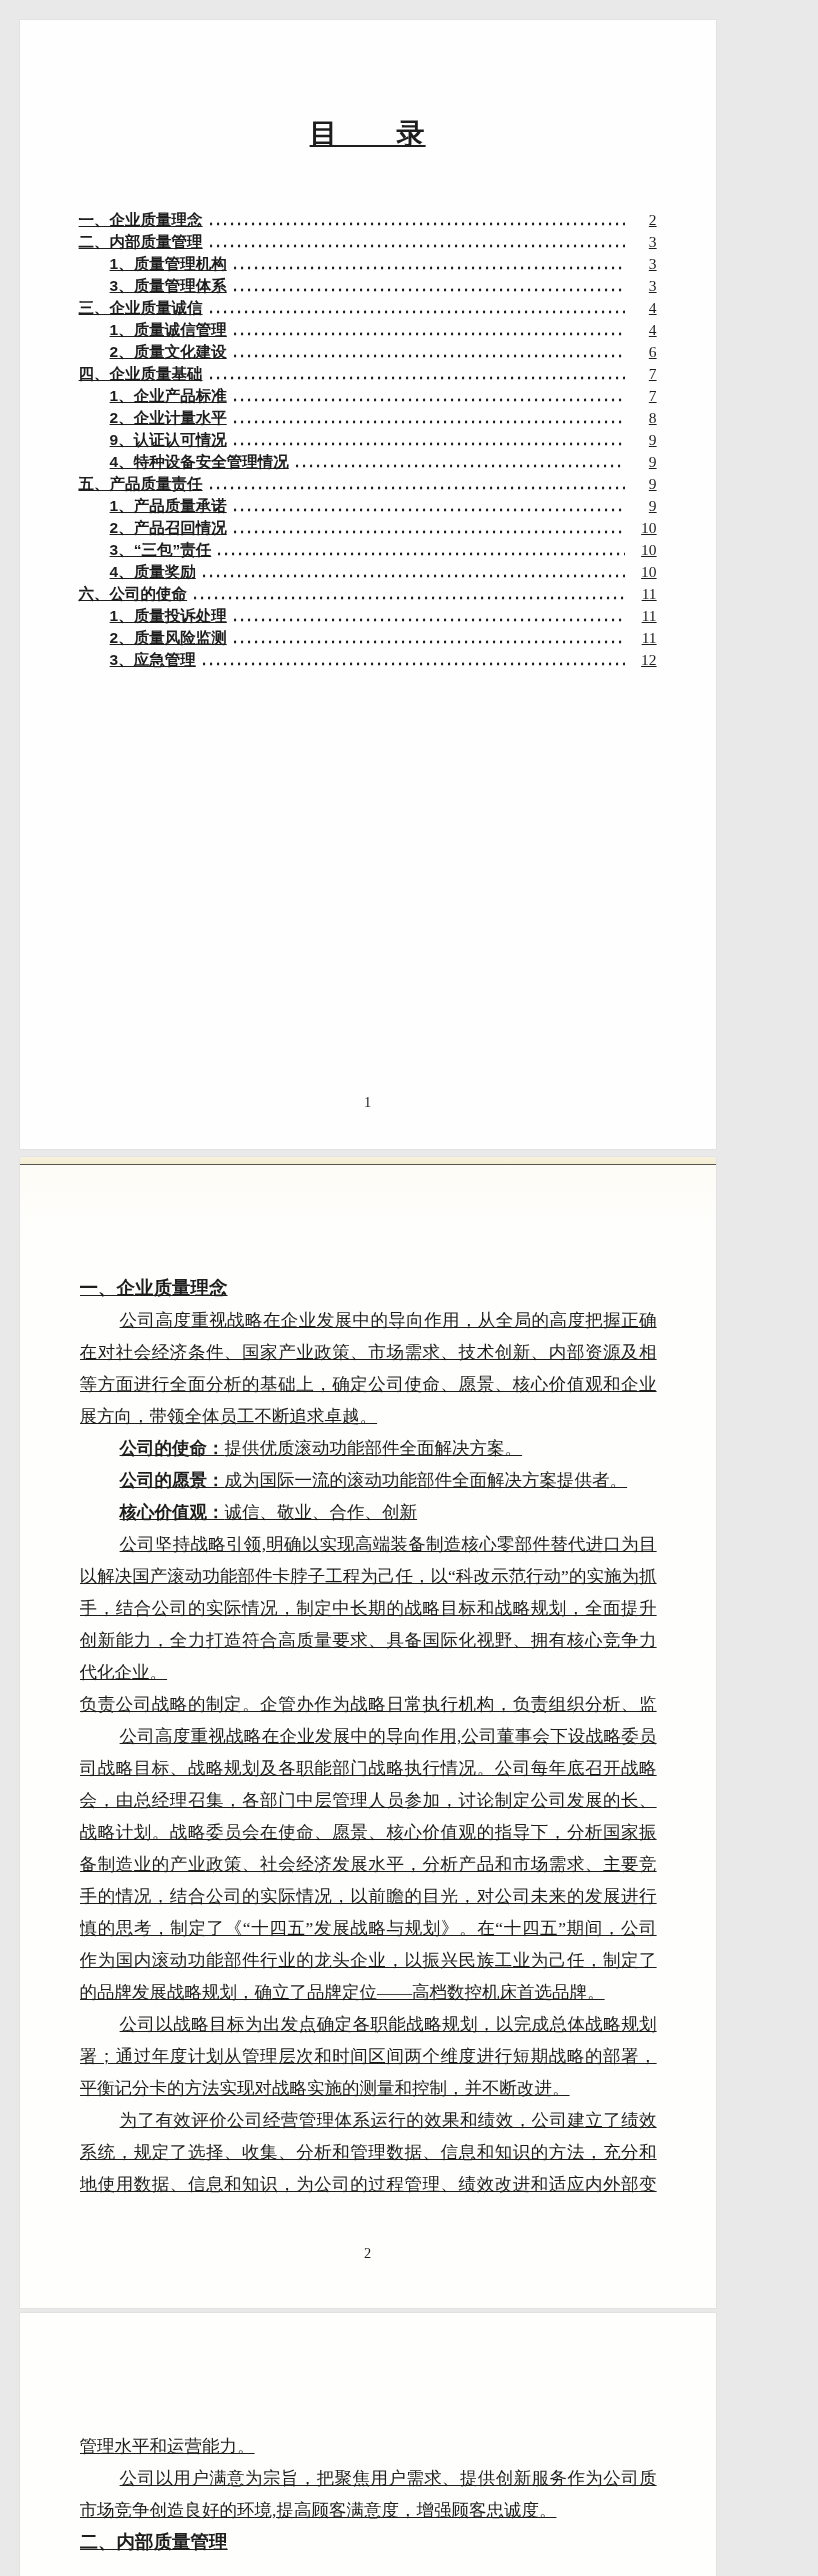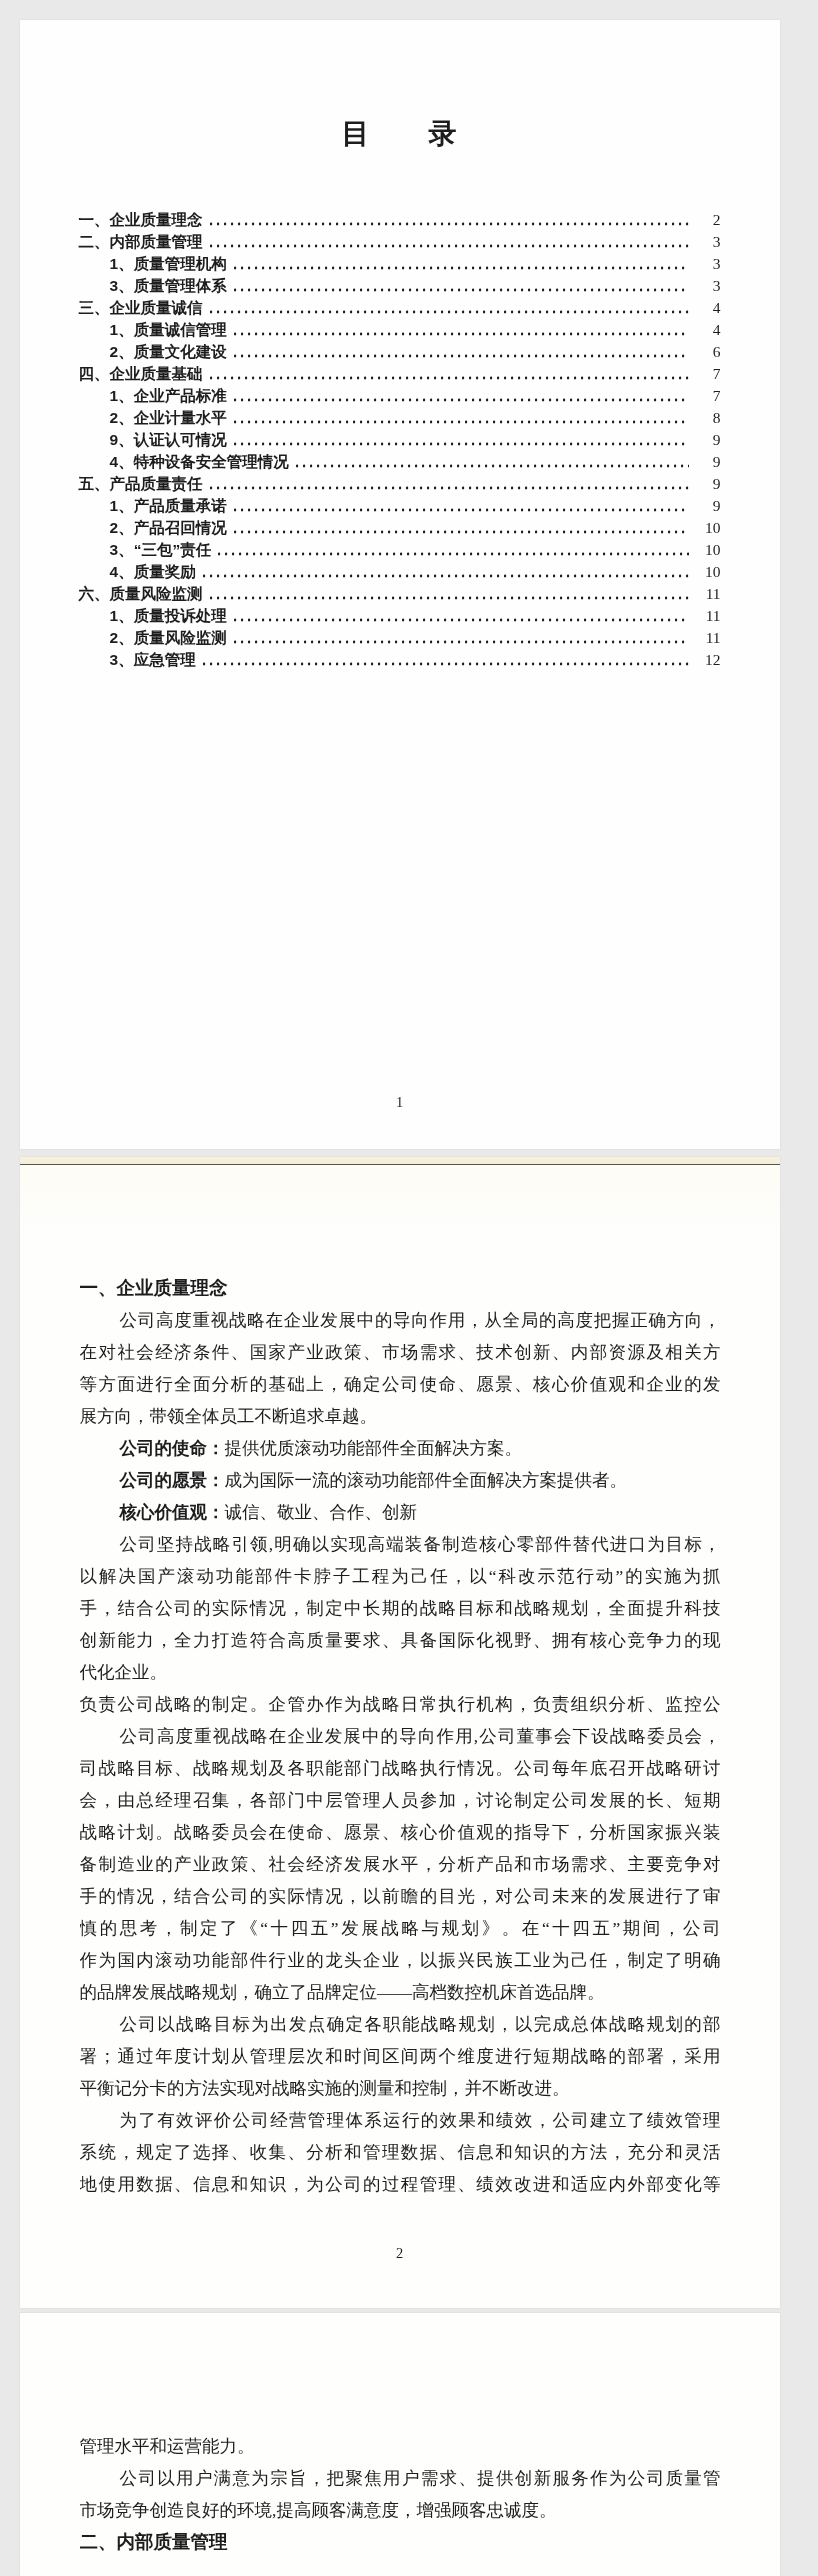--- a/index.html
+++ b/index.html
@@ -6,23 +6,24 @@
   body{background:#e9e9e9;}
   .canvas{
     position:relative;
     width:819px;height:3470px;
     background:#e9e9e9;
     font-family:"Liberation Serif","DejaVu Serif",serif;
     color:#1d1d1d;
     overflow:hidden;
   }
   .page{
-    position:absolute;left:19.6px;width:760px;
+    position:absolute;left:19.6px;width:696px;
     background:#fdfdfa;
     box-shadow:0 0 1px rgba(0,0,0,.18);
+    text-decoration:underline;
   }
   #pg1{top:19.6px;height:1129px;background:#fefefe;}
   #pg2{
     top:1157px;height:1151px;
     background:linear-gradient(180deg,#f7f1dd 0px,#f5eed6 6.7px,#57544b 6.7px,#57544b 8.2px,#fdfcf6 8.2px,#fefefd 82px,#fefefd 100%);
   }
   #pg3{top:2313px;height:1151px;background:#fefefd;}
 
   
   .p1-title{
@@ -195,21 +196,21 @@
           <span class="tpage">10</span>
         </div>
 
         <div class="trow lvl2">
           <span class="tlabel">4、质量奖励</span>
           <span class="dots"></span>
           <span class="tpage">10</span>
         </div>
 
         <div class="trow lvl1">
-          <span class="tlabel">六、质量风险监测</span>
+          <span class="tlabel">六、公司的使命</span>
           <span class="dots"></span>
           <span class="tpage">11</span>
         </div>
 
         <div class="trow lvl2">
           <span class="tlabel">1、质量投诉处理</span>
           <span class="dots"></span>
           <span class="tpage">11</span>
         </div>
 

